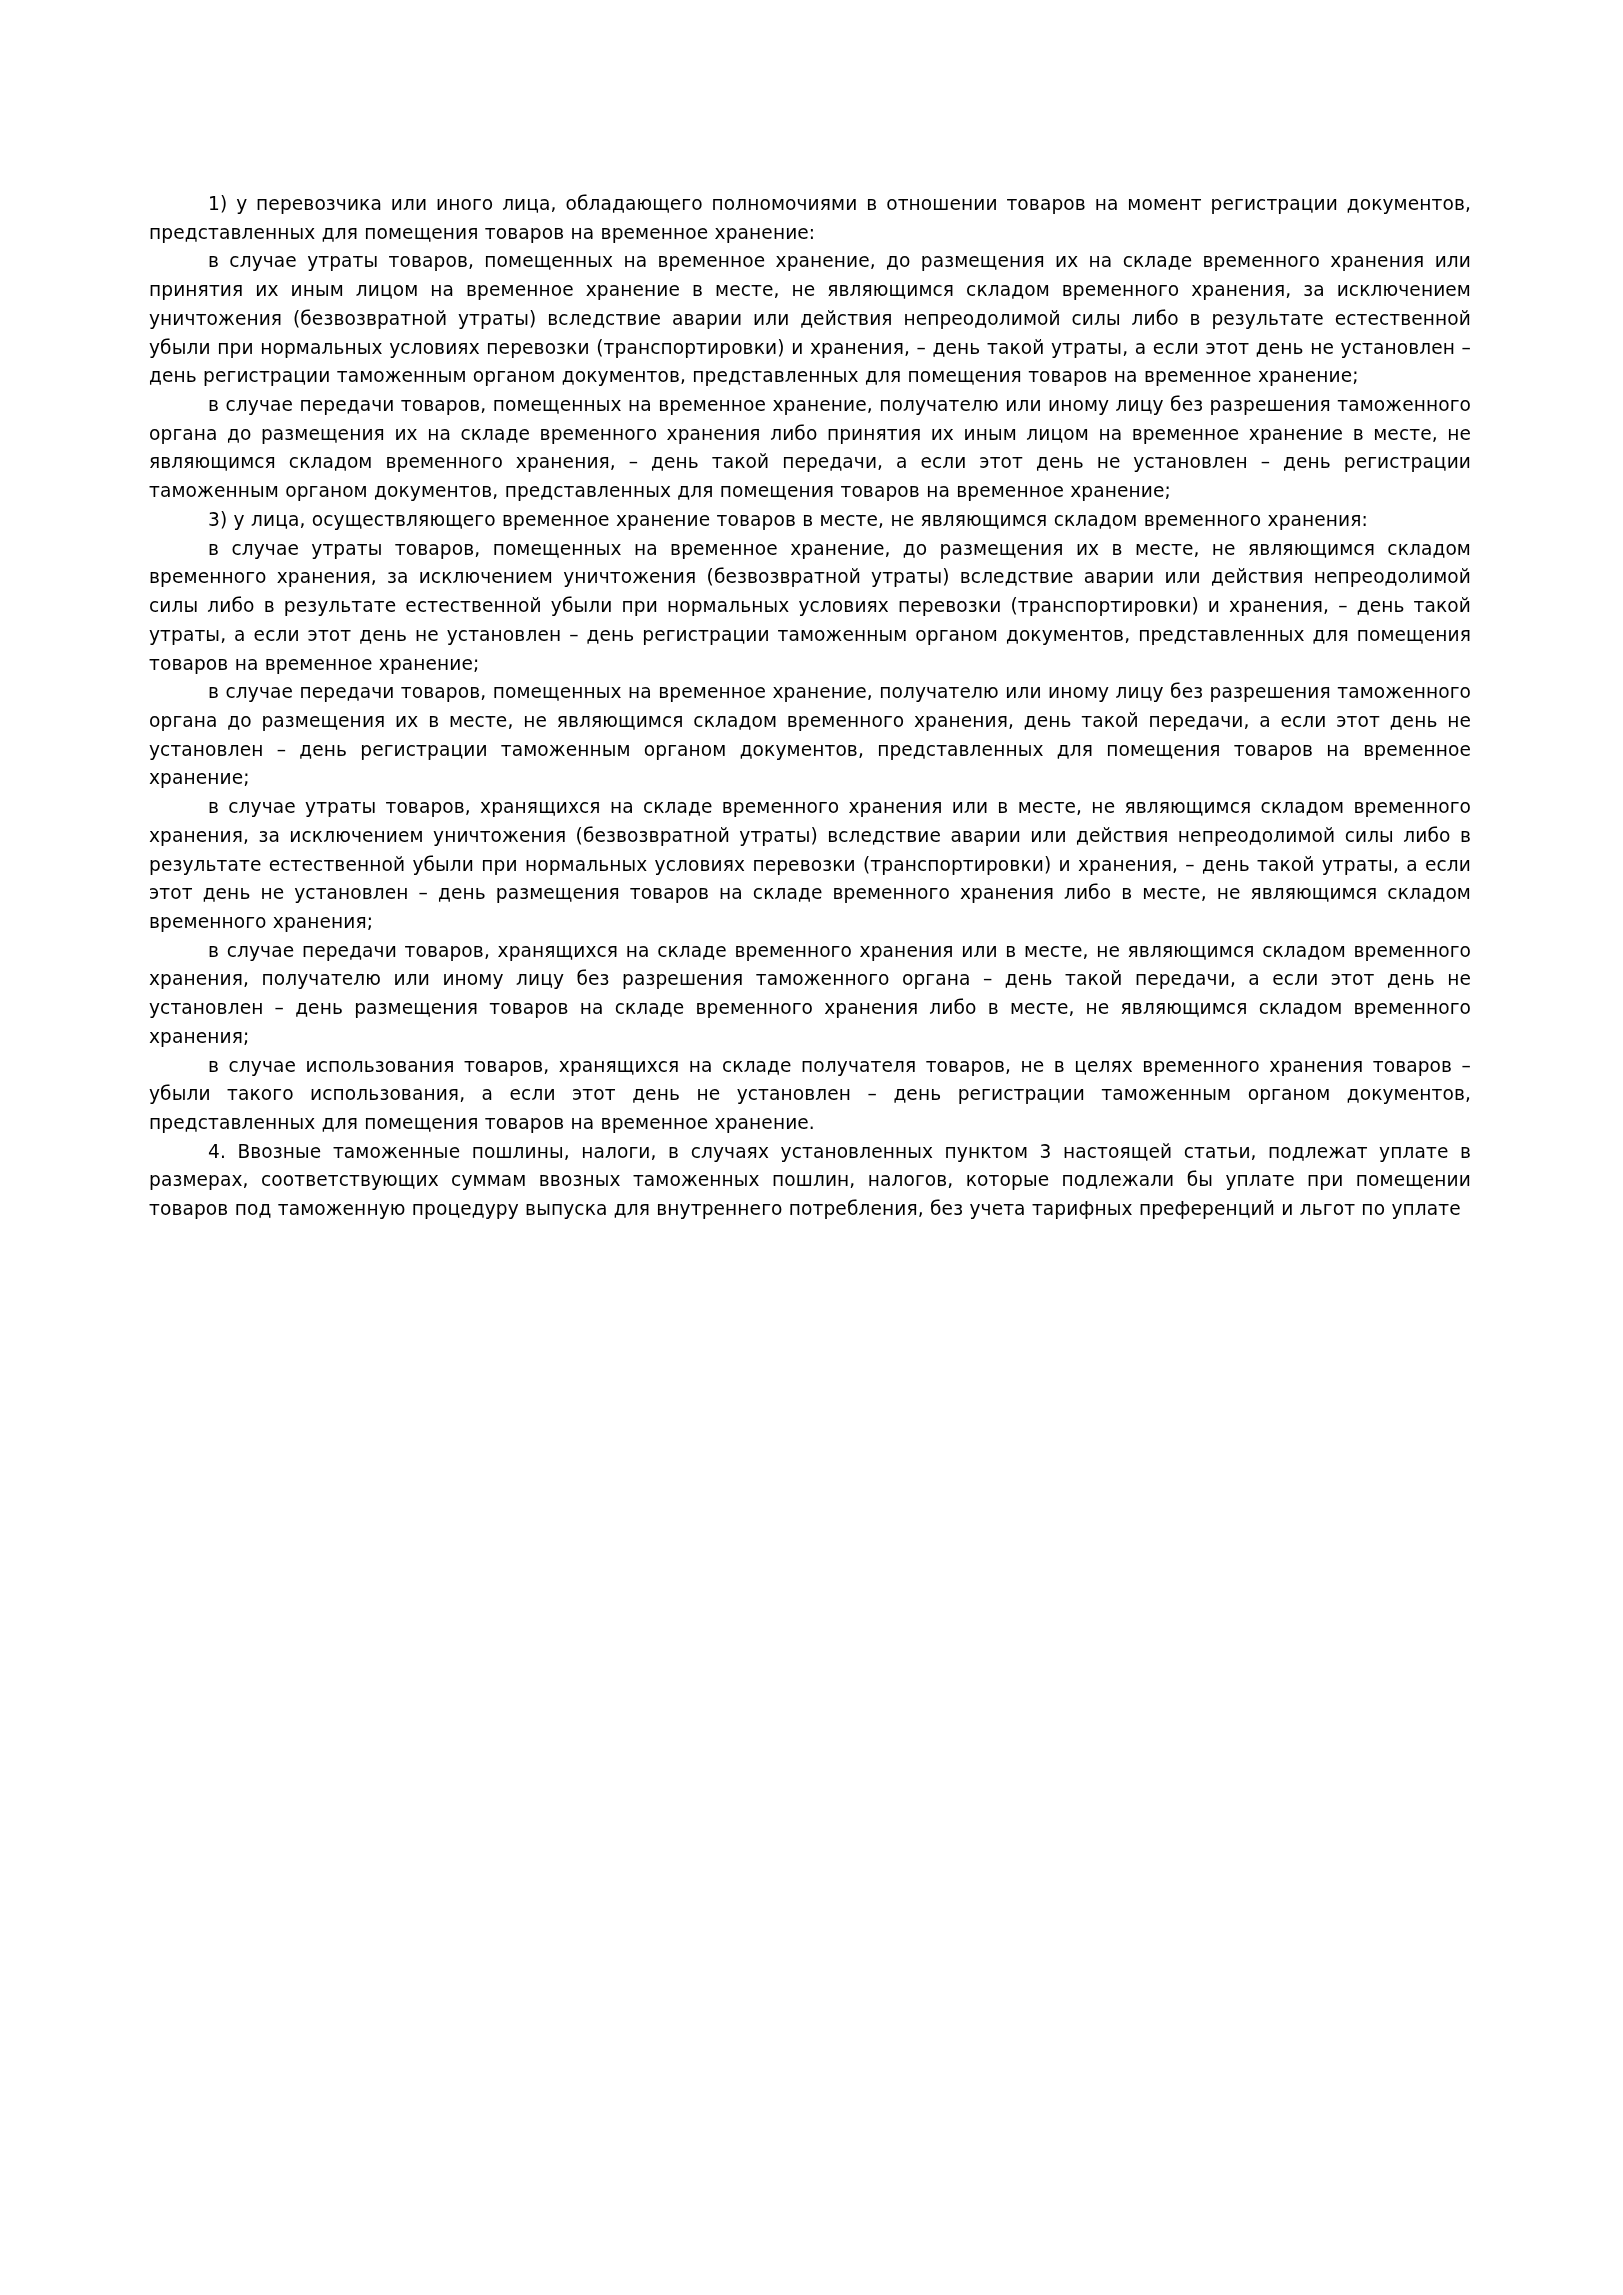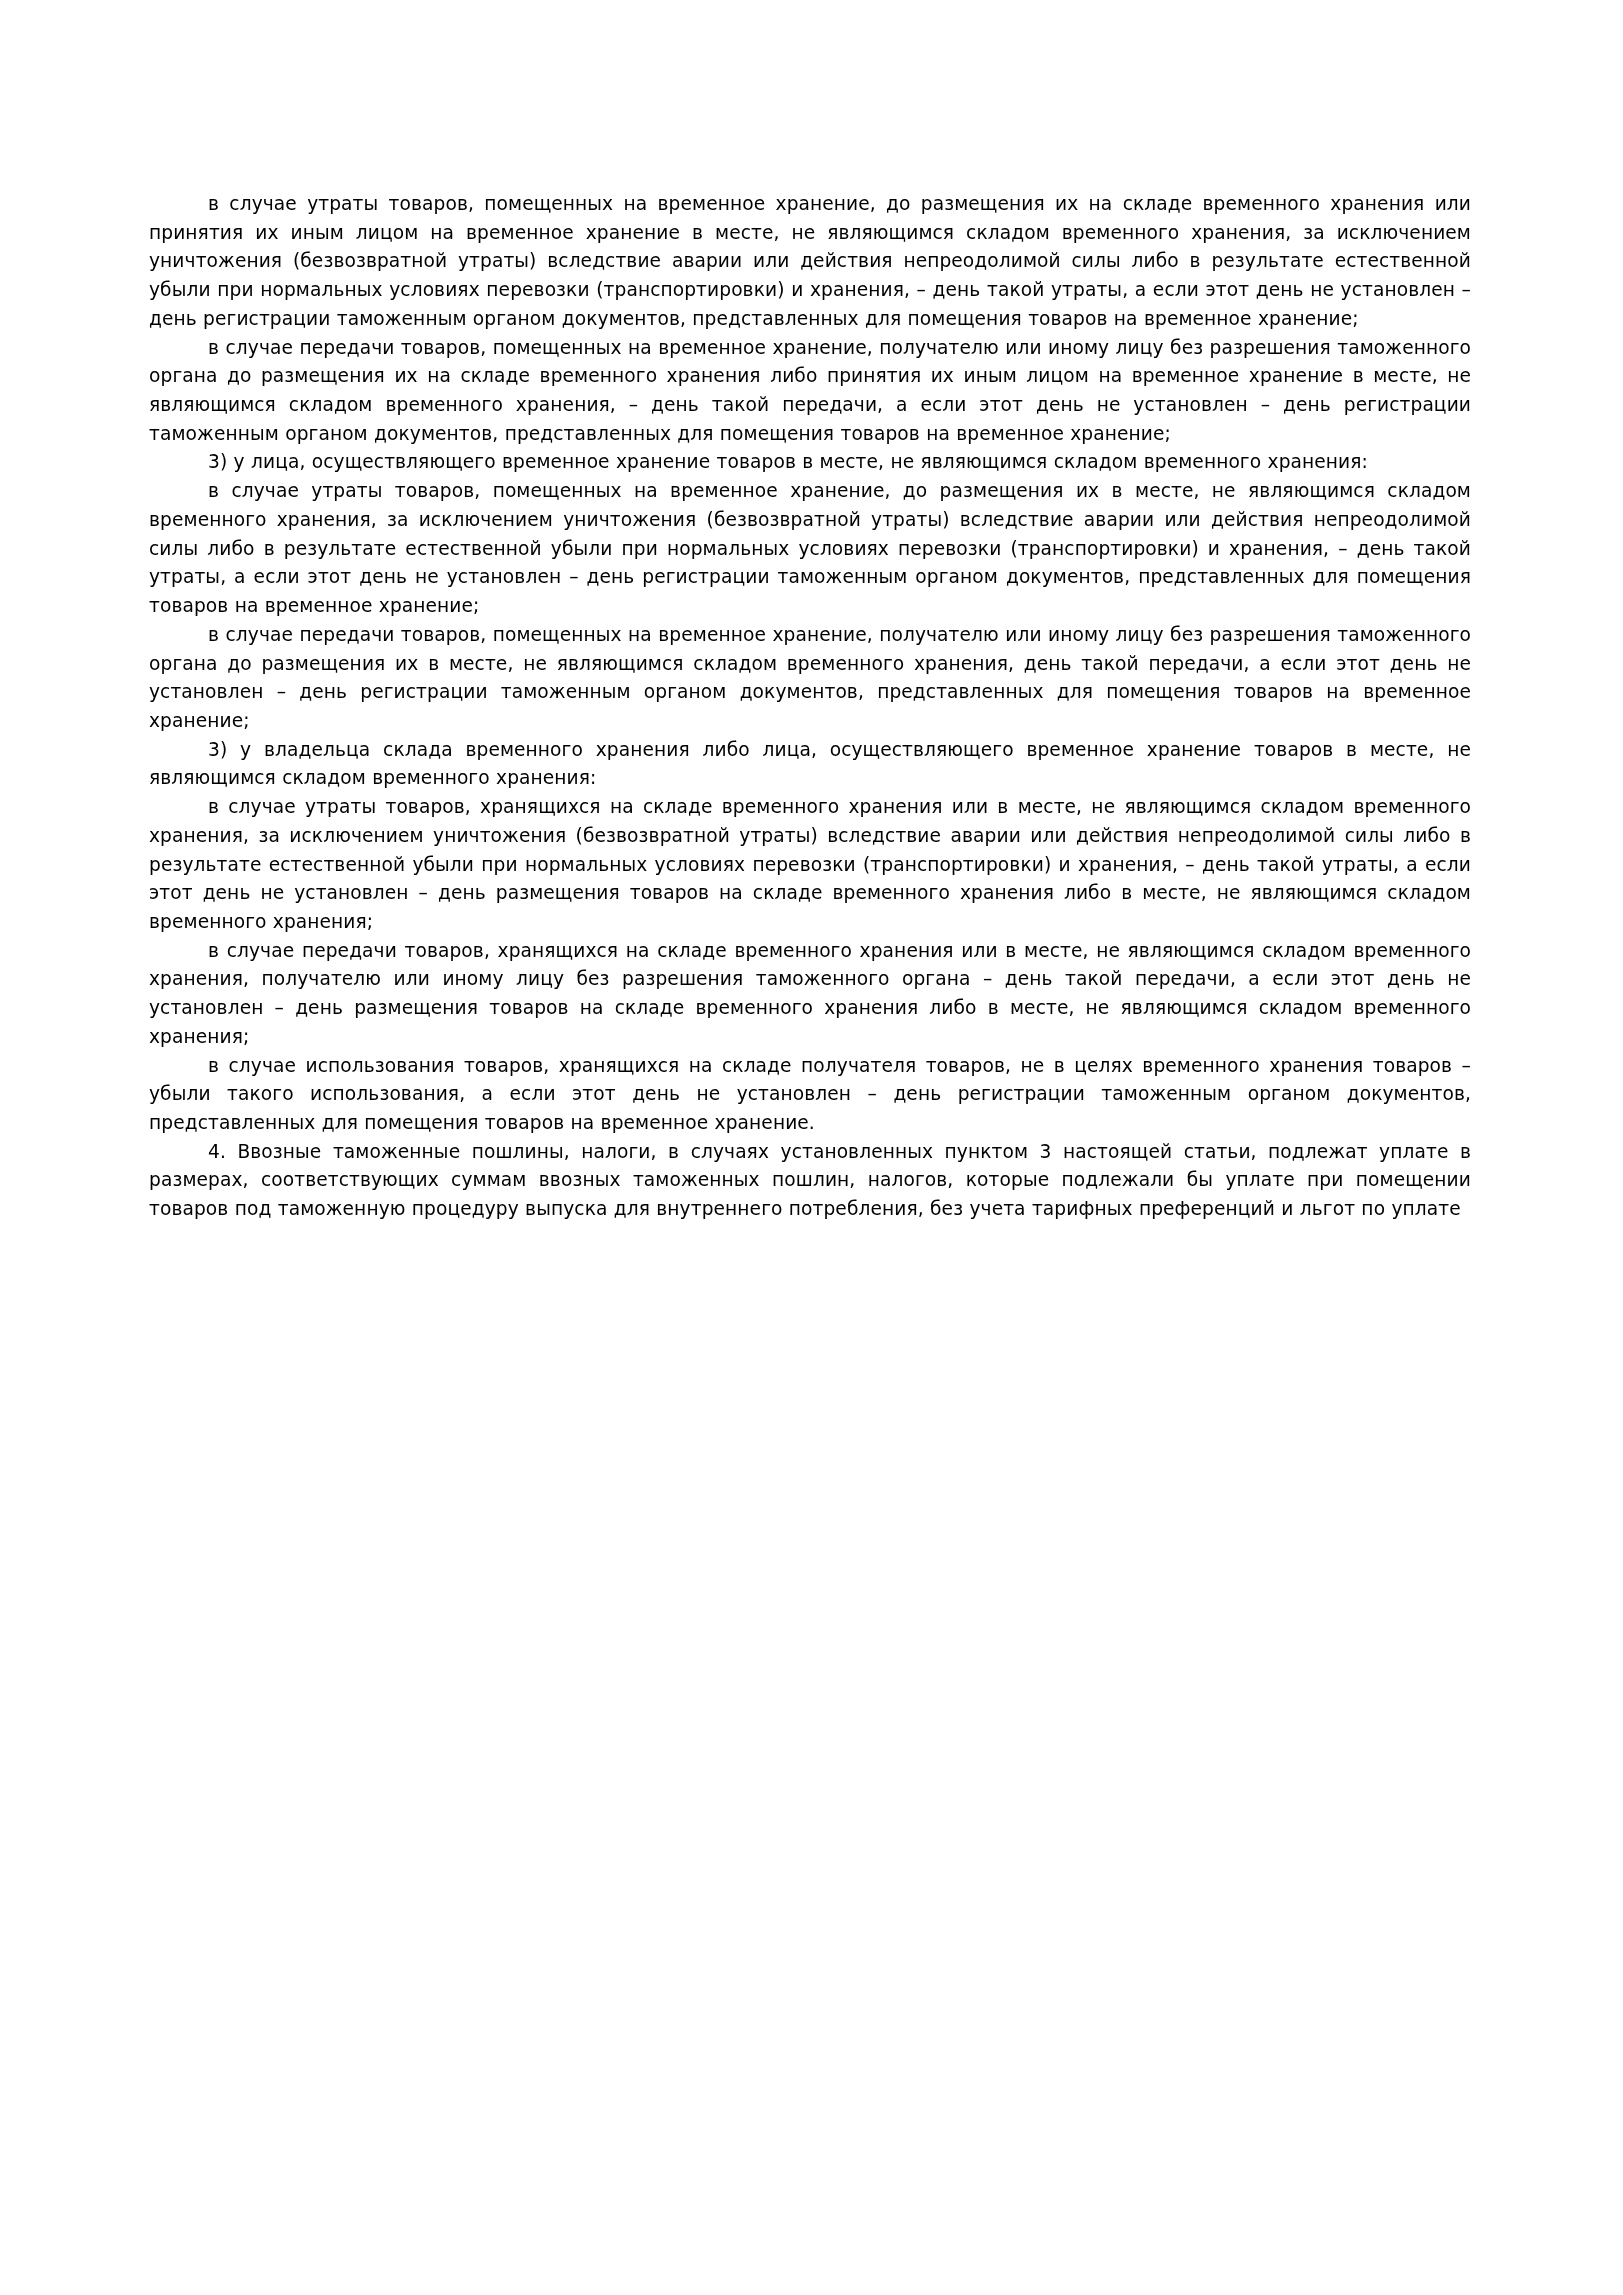--- a/index.html
+++ b/index.html
@@ -33,25 +33,25 @@
     letter-spacing: 0.1px;
     word-spacing: 0.3px;
     hyphens: none;
   }
 </style>
 </head>
 <body>
 
 <div class="page">
   <div class="doc-body">
+    <p class="para">1) у перевозчика или иного лица, обладающего полномочиями в отношении товаров на момент регистрации документов, представленных для помещения товаров на временное хранение:</p>
     <p class="para">в случае утраты товаров, помещенных на временное хранение, до размещения их на складе временного хранения или принятия их иным лицом на временное хранение в месте, не являющимся складом временного хранения, за исключением уничтожения (безвозвратной утраты) вследствие аварии или действия непреодолимой силы либо в результате естественной убыли при нормальных условиях перевозки (транспортировки) и хранения, – день такой утраты, а если этот день не установлен – день регистрации таможенным органом документов, представленных для помещения товаров на временное хранение;</p>
     <p class="para">в случае передачи товаров, помещенных на временное хранение, получателю или иному лицу без разрешения таможенного органа до размещения их на складе временного хранения либо принятия их иным лицом на временное хранение в месте, не являющимся складом временного хранения, – день такой передачи, а если этот день не установлен – день регистрации таможенным органом документов, представленных для помещения товаров на временное хранение;</p>
     <p class="para">3) у лица, осуществляющего временное хранение товаров в месте, не являющимся складом временного хранения:</p>
     <p class="para">в случае утраты товаров, помещенных на временное хранение, до размещения их в месте, не являющимся складом временного хранения, за исключением уничтожения (безвозвратной утраты) вследствие аварии или действия непреодолимой силы либо в результате естественной убыли при нормальных условиях перевозки (транспортировки) и хранения, – день такой утраты, а если этот день не установлен – день регистрации таможенным органом документов, представленных для помещения товаров на временное хранение;</p>
     <p class="para">в случае передачи товаров, помещенных на временное хранение, получателю или иному лицу без разрешения таможенного органа до размещения их в месте, не являющимся складом временного хранения, день такой передачи, а если этот день не установлен – день регистрации таможенным органом документов, представленных для помещения товаров на временное хранение;</p>
-    <p class="para">3) у владельца склада временного хранения либо лица, осуществляющего временное хранение товаров в месте, не являющимся складом временного хранения:</p>
     <p class="para">в случае утраты товаров, хранящихся на складе временного хранения или в месте, не являющимся складом временного хранения, за исключением уничтожения (безвозвратной утраты) вследствие аварии или действия непреодолимой силы либо в результате естественной убыли при нормальных условиях перевозки (транспортировки) и хранения, – день такой утраты, а если этот день не установлен – день размещения товаров на складе временного хранения либо в месте, не являющимся складом временного хранения;</p>
     <p class="para">в случае передачи товаров, хранящихся на складе временного хранения или в месте, не являющимся складом временного хранения, получателю или иному лицу без разрешения таможенного органа – день  такой передачи, а если этот день не установлен – день размещения товаров на складе временного хранения либо в месте, не являющимся складом временного хранения;</p>
     <p class="para">в случае использования товаров, хранящихся на складе получателя товаров, не в целях временного хранения товаров – убыли такого использования, а если этот день не установлен – день регистрации таможенным органом документов, представленных для помещения товаров на временное хранение.</p>
     <p class="para">4. Ввозные таможенные пошлины, налоги, в случаях установленных пунктом 3 настоящей статьи, подлежат уплате в размерах, соответствующих суммам ввозных таможенных пошлин, налогов, которые подлежали бы уплате при помещении товаров под таможенную процедуру выпуска для внутреннего потребления, без учета тарифных преференций и льгот по уплате</p>
   </div>
 </div>
 
 
 </body></html>

